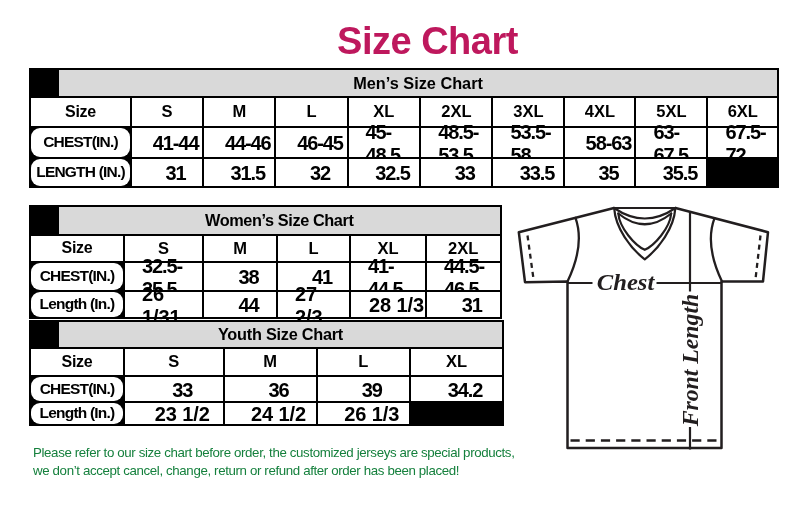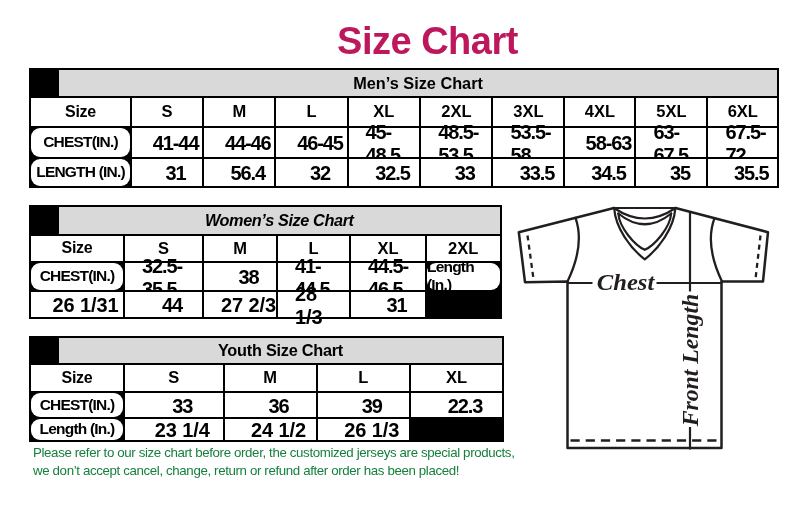--- a/index.html
+++ b/index.html
@@ -6,25 +6,25 @@
 body{width:805px;height:512px;position:relative;background:#fff;font-family:"Liberation Sans",sans-serif;overflow:hidden;}
 .title{position:absolute;left:1px;top:22.3px;width:805px;text-align:center;font-size:38px;font-weight:bold;color:#be185d;letter-spacing:-0.5px;line-height:1;padding-left:24px;}
 .grid{position:absolute;display:grid;background:#000;padding:2px;gap:2px;}
 .grid .c{background:#fff;display:flex;align-items:center;justify-content:center;color:#000;font-weight:bold;}
 .grid .hd{background:#d9d9d9;font-size:16.3px;letter-spacing:0;margin-left:28px;}
 .lbl{font-size:16px;letter-spacing:-0.3px;}
 .szc{font-size:16.5px;}
 .rl{font-size:15.5px;letter-spacing:-0.8px;border-radius:9px;}
 .dt{font-size:20px;letter-spacing:-1.1px;padding-top:3px;padding-left:17px;}
 .fr{letter-spacing:-0.1px;}
-#women .hd{letter-spacing:-0.4px;font-style:italic;}
+#women .hd{letter-spacing:-0.4px;}
 #youth .hd{letter-spacing:-0.25px;}
 #men{left:29px;top:68px;grid-template-columns:99px 70.2px 70.2px 70.2px 70.7px 70.2px 70px 69px 70px 68.7px;grid-template-rows:26px 27.5px 29.5px 26.5px;}
 #women{left:29px;top:205px;grid-template-columns:92px 77px 72px 71px 74px 72.5px;grid-template-rows:26.5px 25.5px 26.5px 25.5px;}
-#youth{left:29px;top:336px;grid-template-columns:92px 97.5px 91px 91.5px 91px;grid-template-rows:25px 25.5px 24px 21px;}
+#youth{left:29px;top:320px;grid-template-columns:92px 97.5px 91px 91.5px 91px;grid-template-rows:25px 25.5px 24px 21px;}
 .foot{position:absolute;left:33px;top:443.5px;font-size:13.3px;color:#15803d;line-height:18px;letter-spacing:-0.37px;}
 svg{position:absolute;left:0;top:0;}
 .shirt-txt{font-family:"Liberation Serif",serif;font-weight:bold;font-style:italic;fill:#221e1f;}
 </style>
 </head>
 <body>
 <div class="title">Size Chart</div>
 
 <div class="grid" id="men">
   <div class="c hd" style="grid-column:1/11">Men’s Size Chart</div>
@@ -43,41 +43,41 @@
     <div class="c dt">44-46</div>
     <div class="c dt">46-45</div>
     <div class="c dt">45-48.5</div>
     <div class="c dt">48.5-53.5</div>
     <div class="c dt">53.5-58</div>
     <div class="c dt">58-63</div>
     <div class="c dt">63-67.5</div>
     <div class="c dt">67.5-72</div>
   <div class="c rl">LENGTH (IN.)</div>
     <div class="c dt">31</div>
-    <div class="c dt">56.4</div>
+    <div class="c dt">31.5</div>
     <div class="c dt">32</div>
     <div class="c dt">32.5</div>
     <div class="c dt">33</div>
     <div class="c dt">33.5</div>
-    <div class="c dt">34.5</div>
     <div class="c dt">35</div>
     <div class="c dt">35.5</div>
 </div>
 
 <div class="grid" id="women">
   <div class="c hd" style="grid-column:1/7">Women’s Size Chart</div>
   <div class="c lbl">Size</div>
     <div class="c szc">S</div>
     <div class="c szc">M</div>
     <div class="c szc">L</div>
     <div class="c szc">XL</div>
     <div class="c szc">2XL</div>
   <div class="c rl">CHEST(IN.)</div>
     <div class="c dt">32.5-35.5</div>
     <div class="c dt">38</div>
+    <div class="c dt">41</div>
     <div class="c dt">41-44.5</div>
     <div class="c dt">44.5-46.5</div>
   <div class="c rl">Length (In.)</div>
     <div class="c dt fr">26 1/31</div>
     <div class="c dt">44</div>
     <div class="c dt fr">27 2/3</div>
     <div class="c dt fr">28 1/3</div>
     <div class="c dt">31</div>
 </div>
 
@@ -85,23 +85,23 @@
   <div class="c hd" style="grid-column:1/6">Youth Size Chart</div>
   <div class="c lbl">Size</div>
     <div class="c szc">S</div>
     <div class="c szc">M</div>
     <div class="c szc">L</div>
     <div class="c szc">XL</div>
   <div class="c rl">CHEST(IN.)</div>
     <div class="c dt">33</div>
     <div class="c dt">36</div>
     <div class="c dt">39</div>
-    <div class="c dt">22.3</div>
+    <div class="c dt">34.2</div>
   <div class="c rl">Length (In.)</div>
-    <div class="c dt fr">23 1/4</div>
+    <div class="c dt fr">23 1/2</div>
     <div class="c dt fr">24 1/2</div>
     <div class="c dt fr">26 1/3</div>
 </div>
 
 <div class="foot">Please refer to our size chart before order, the customized jerseys are special products,<br>we don’t accept cancel, change, return or refund after order has been placed!</div>
 
 <svg width="805" height="512" viewBox="0 0 805 512">
   <g fill="none" stroke="#221e1f" stroke-width="2.5" stroke-linejoin="round" stroke-linecap="round">
 
     <path d="M614,208 L518.8,232.2 L525,282.2 L567.5,281.5 L567.5,448 L721.5,448 L721.5,281.5 L763,281.5 L768,232.2 L675.5,208"></path>

